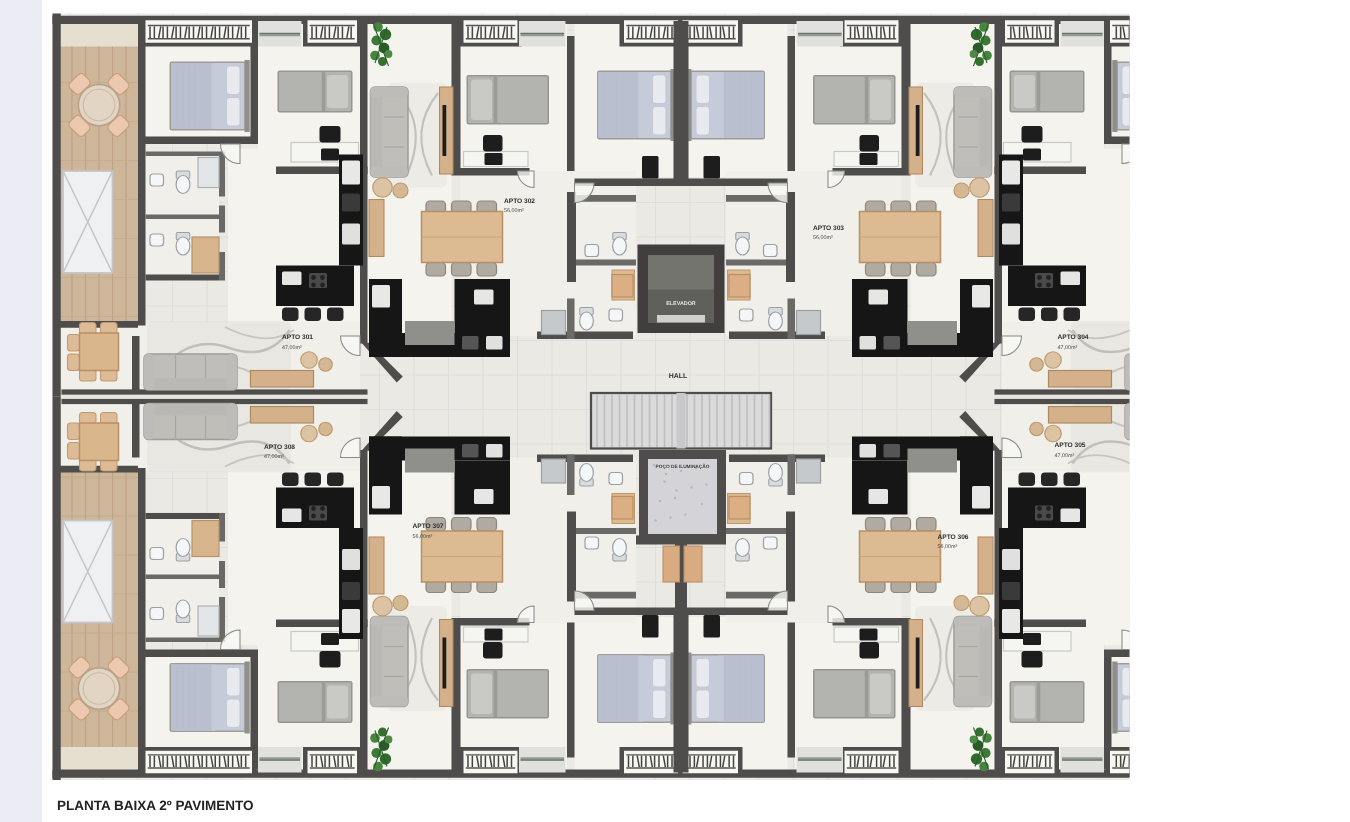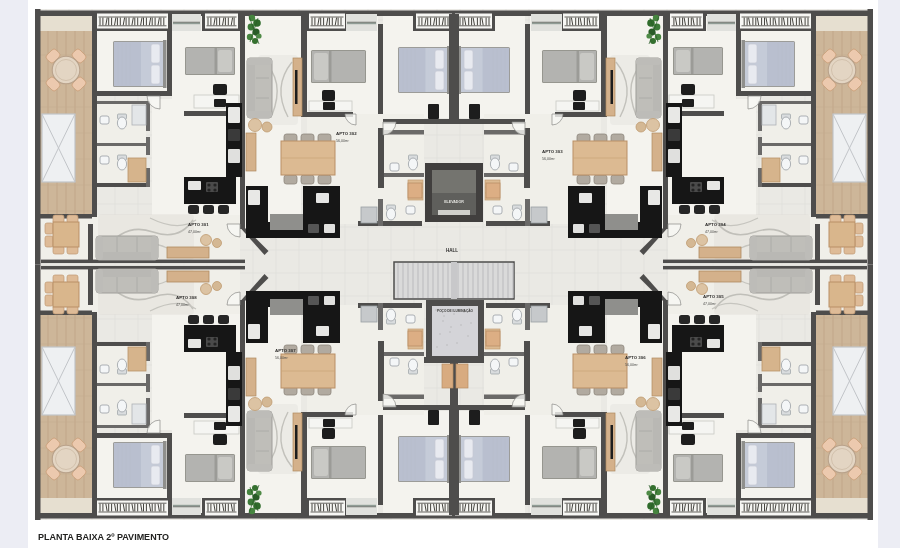--- a/index.html
+++ b/index.html
@@ -1,15 +1,15 @@
 <!DOCTYPE html>
 <html><head><meta charset="utf-8"><title>Planta Baixa</title>
 <style>
 html,body{margin:0;padding:0;background:#ffffff;font-family:"Liberation Sans",sans-serif;}
-.wrap{width:900px;height:548px;overflow:hidden;}
+.wrap{width:753px;height:548px;overflow:hidden;}
 </style></head>
 <body>
 <div class="wrap"><svg xmlns="http://www.w3.org/2000/svg" width="900" height="548" viewBox="0 0 900 548" font-family="Liberation Sans, sans-serif">
       <rect x="0" y="0" width="900" height="548" fill="#ffffff"></rect>
       <rect x="0" y="0" width="28" height="548" fill="#ecedf4"></rect>
       <rect x="878" y="0" width="22" height="548" fill="#ecedf4"></rect>
       <rect x="35" y="9" width="838" height="511" fill="#eae9e4"></rect>
       <g stroke="#deddd8" stroke-width="0.6">
         <line x1="46" y1="9" x2="46" y2="520"></line>
         <line x1="69" y1="9" x2="69" y2="520"></line>

